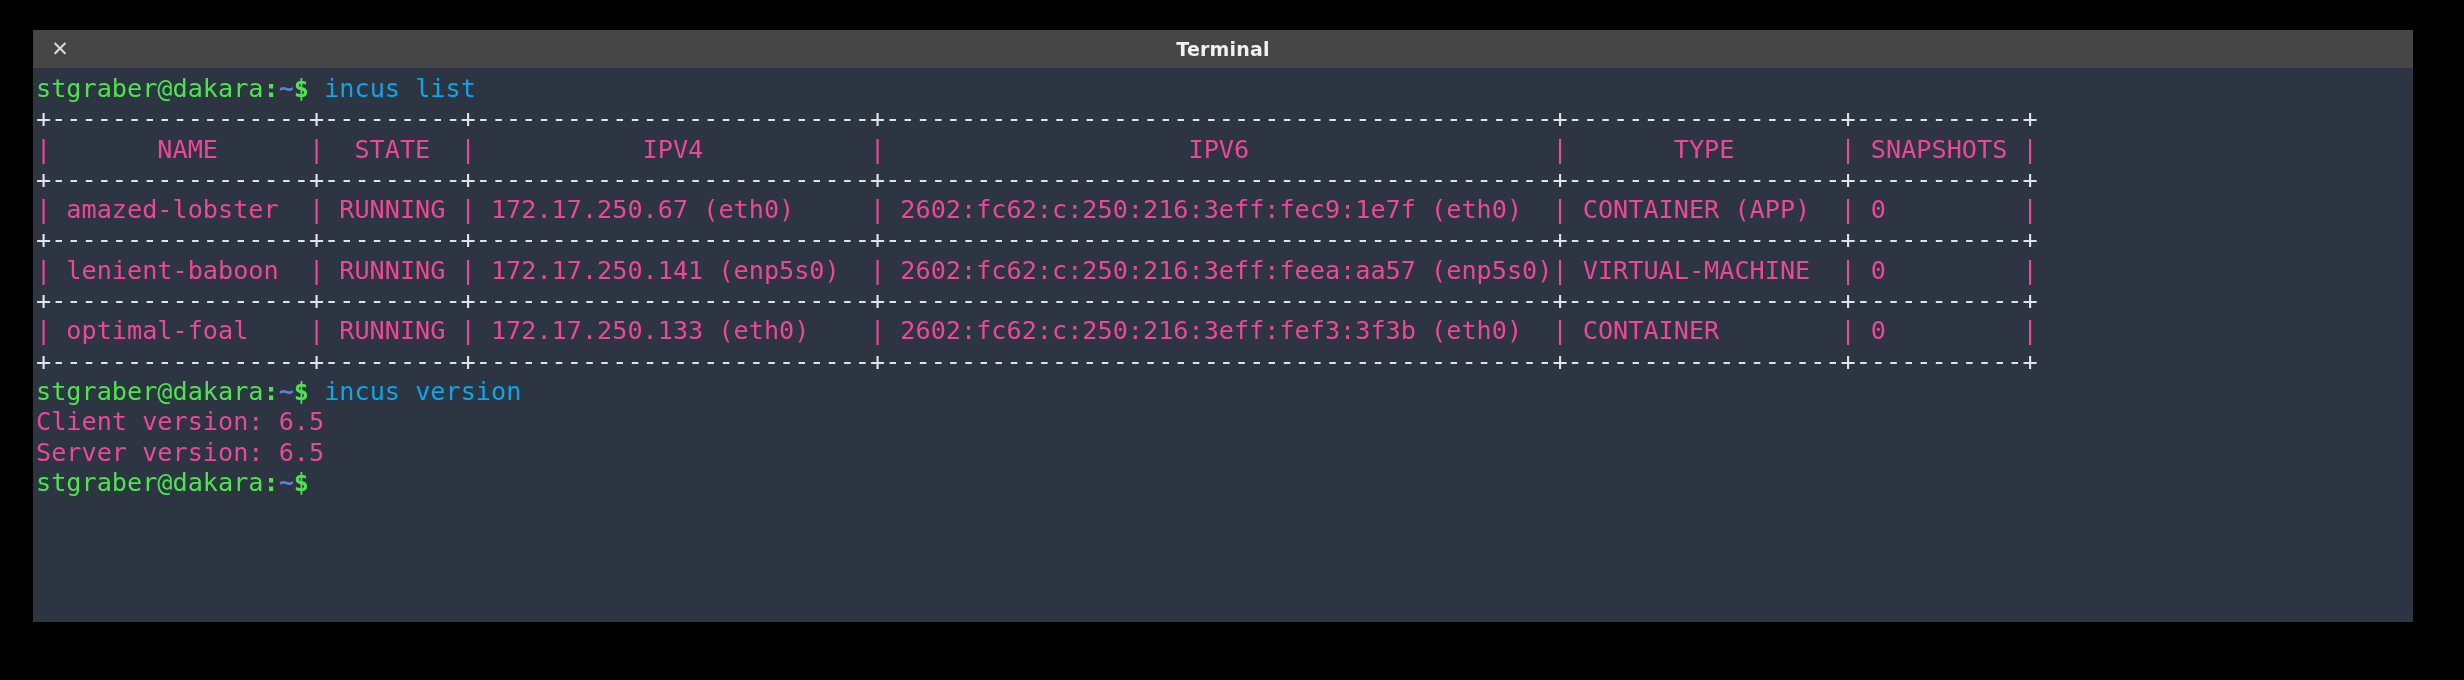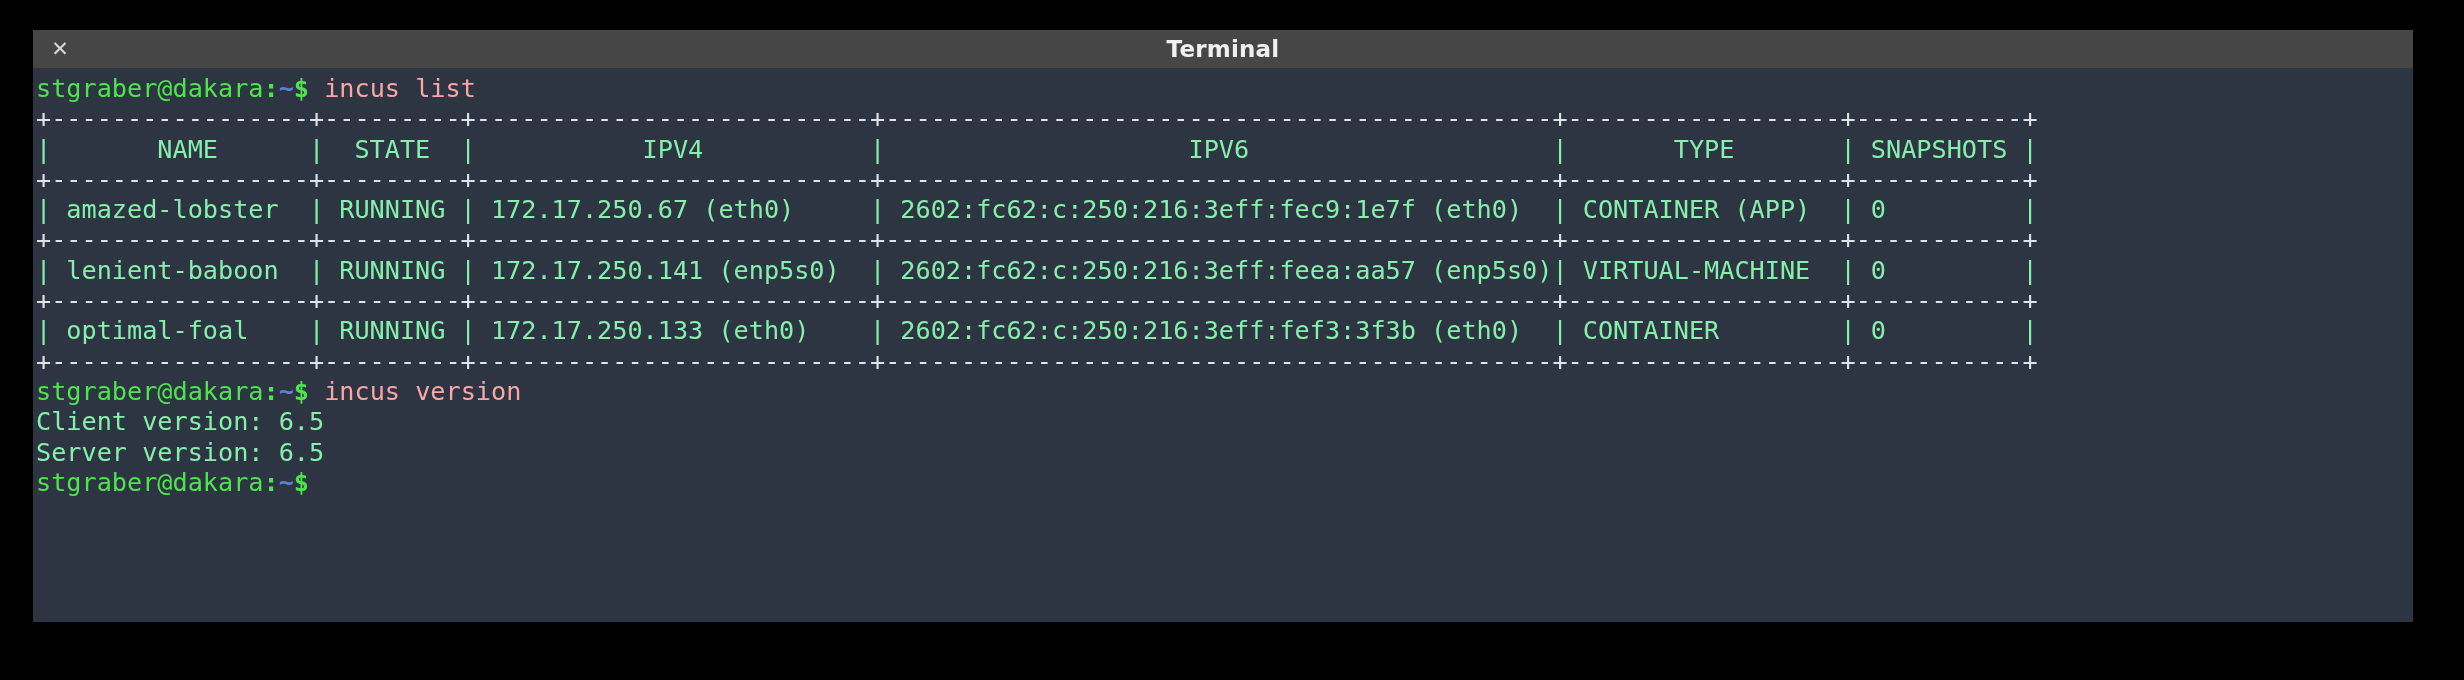--- a/index.html
+++ b/index.html
@@ -58,21 +58,21 @@
     font-family: "DejaVu Sans", sans-serif;
     font-size: 21px;
     line-height: 1;
     cursor: pointer;
     user-select: none;
   }
 
   #window-title {
     color: #f0f0f0;
     font-family: "DejaVu Sans", sans-serif;
-    font-size: 23px;
+    font-size: 19px;
     font-weight: bold;
     letter-spacing: 0.2px;
     user-select: none;
   }
 
   #terminal-body {
     flex: 1 1 auto;
     background: #2c3541;
     padding: 6px 0 0 3px;
     overflow: hidden;
@@ -87,22 +87,22 @@
     letter-spacing: 0px;
     margin: 0;
     padding: 0;
   }
 
   .line { white-space: pre; display: block; height: 30.3px; }
 
   .prompt-user { color: #4ee44e; font-weight: normal; }
   .prompt-path { color: #5f7fd6; font-weight: bold; }
   .prompt-sym  { color: #4ee44e; font-weight: bold; }
-  .cmd { color: #fca5a5; text-align: right; }
-  .out { color: #86efac; }
+  .cmd { color: #0ea5e9; text-align: right; }
+  .out { color: #ec4899; }
   .rule { color: #dfe3e8; }
 </style>
 </head>
 <body>
 
 <div id="desktop">
 
   <div id="terminal-window">
 
     <div id="titlebar">

